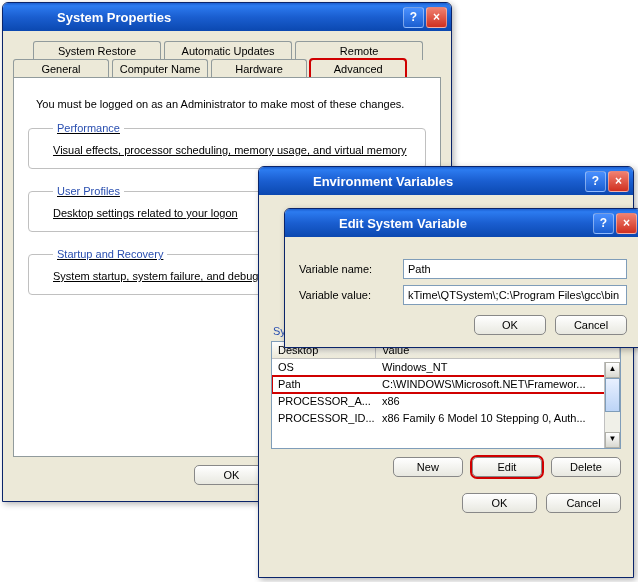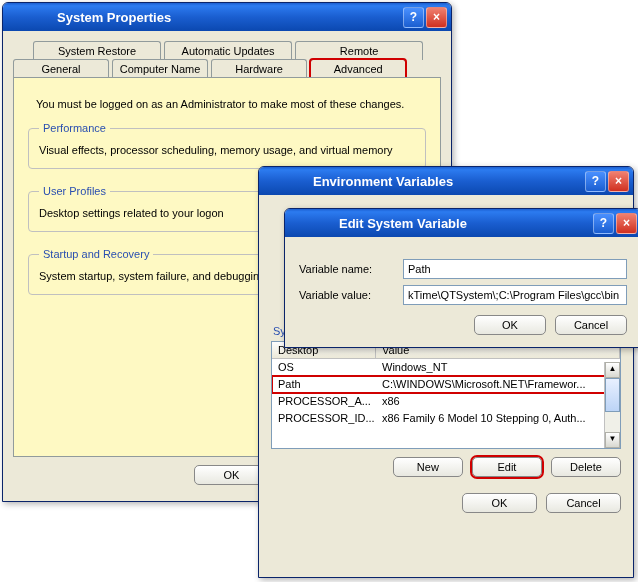--- a/index.html
+++ b/index.html
@@ -66,31 +66,32 @@
     padding: 3px 0;
     text-align: center;
     font-size: 11px;
     position: relative;
   }
   .tabrow.row1 .tab { width: 128px; }
   .tabrow.row2 .tab { width: 96px; }
   .tab.highlight { outline: 2px solid #d00000; outline-offset: -1px; }
   .tabpanel {
     border: 1px solid #919b9c;
-    background: #fef9c3;
+    background: #ffffff;
     padding: 14px 14px 12px 14px;
     min-height: 380px;
     position: relative;
   }
   .tabpanel-text { margin: 6px 0 12px 8px; }
   fieldset {
     border: 1px solid #c0c0c0;
     border-radius: 4px;
-    padding: 10px 10px 12px 10px;
+    padding: 10px 10px 12px 24px;
     margin: 8px 0 16px 0;
+    text-decoration: underline;
   }
   legend { color: #2a4fb0; padding: 0 4px; }
   .btn {
     background: linear-gradient(to bottom, #fff, #e8e8e0);
     border: 1px solid #888;
     border-radius: 5px;
     padding: 3px 0;
     min-width: 75px;
     text-align: center;
     font-size: 11px;

